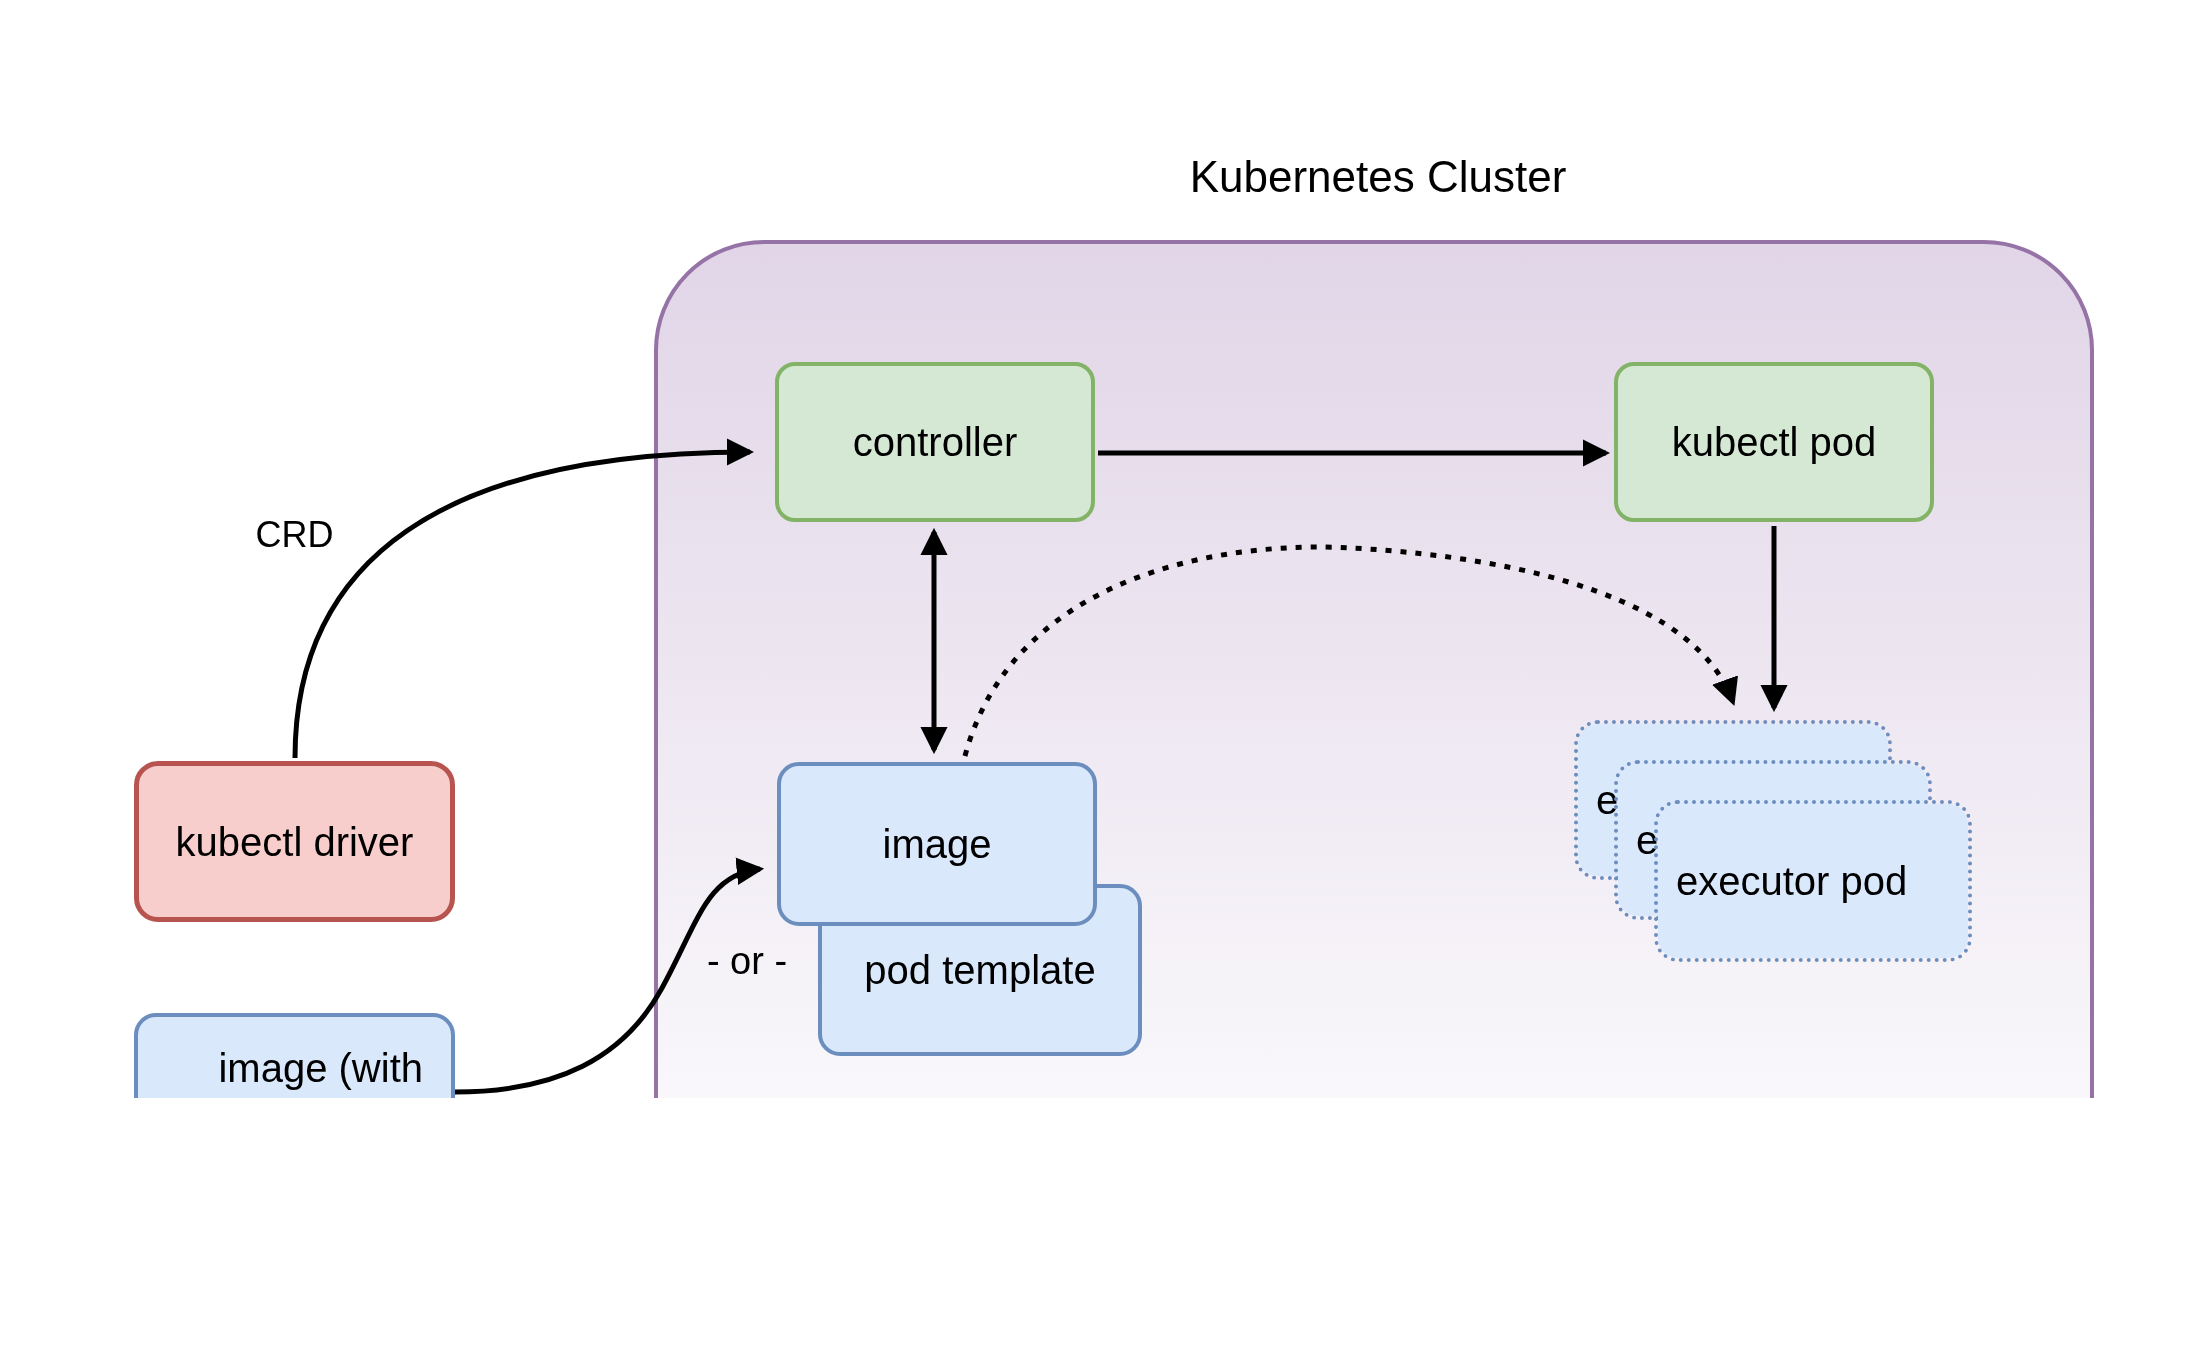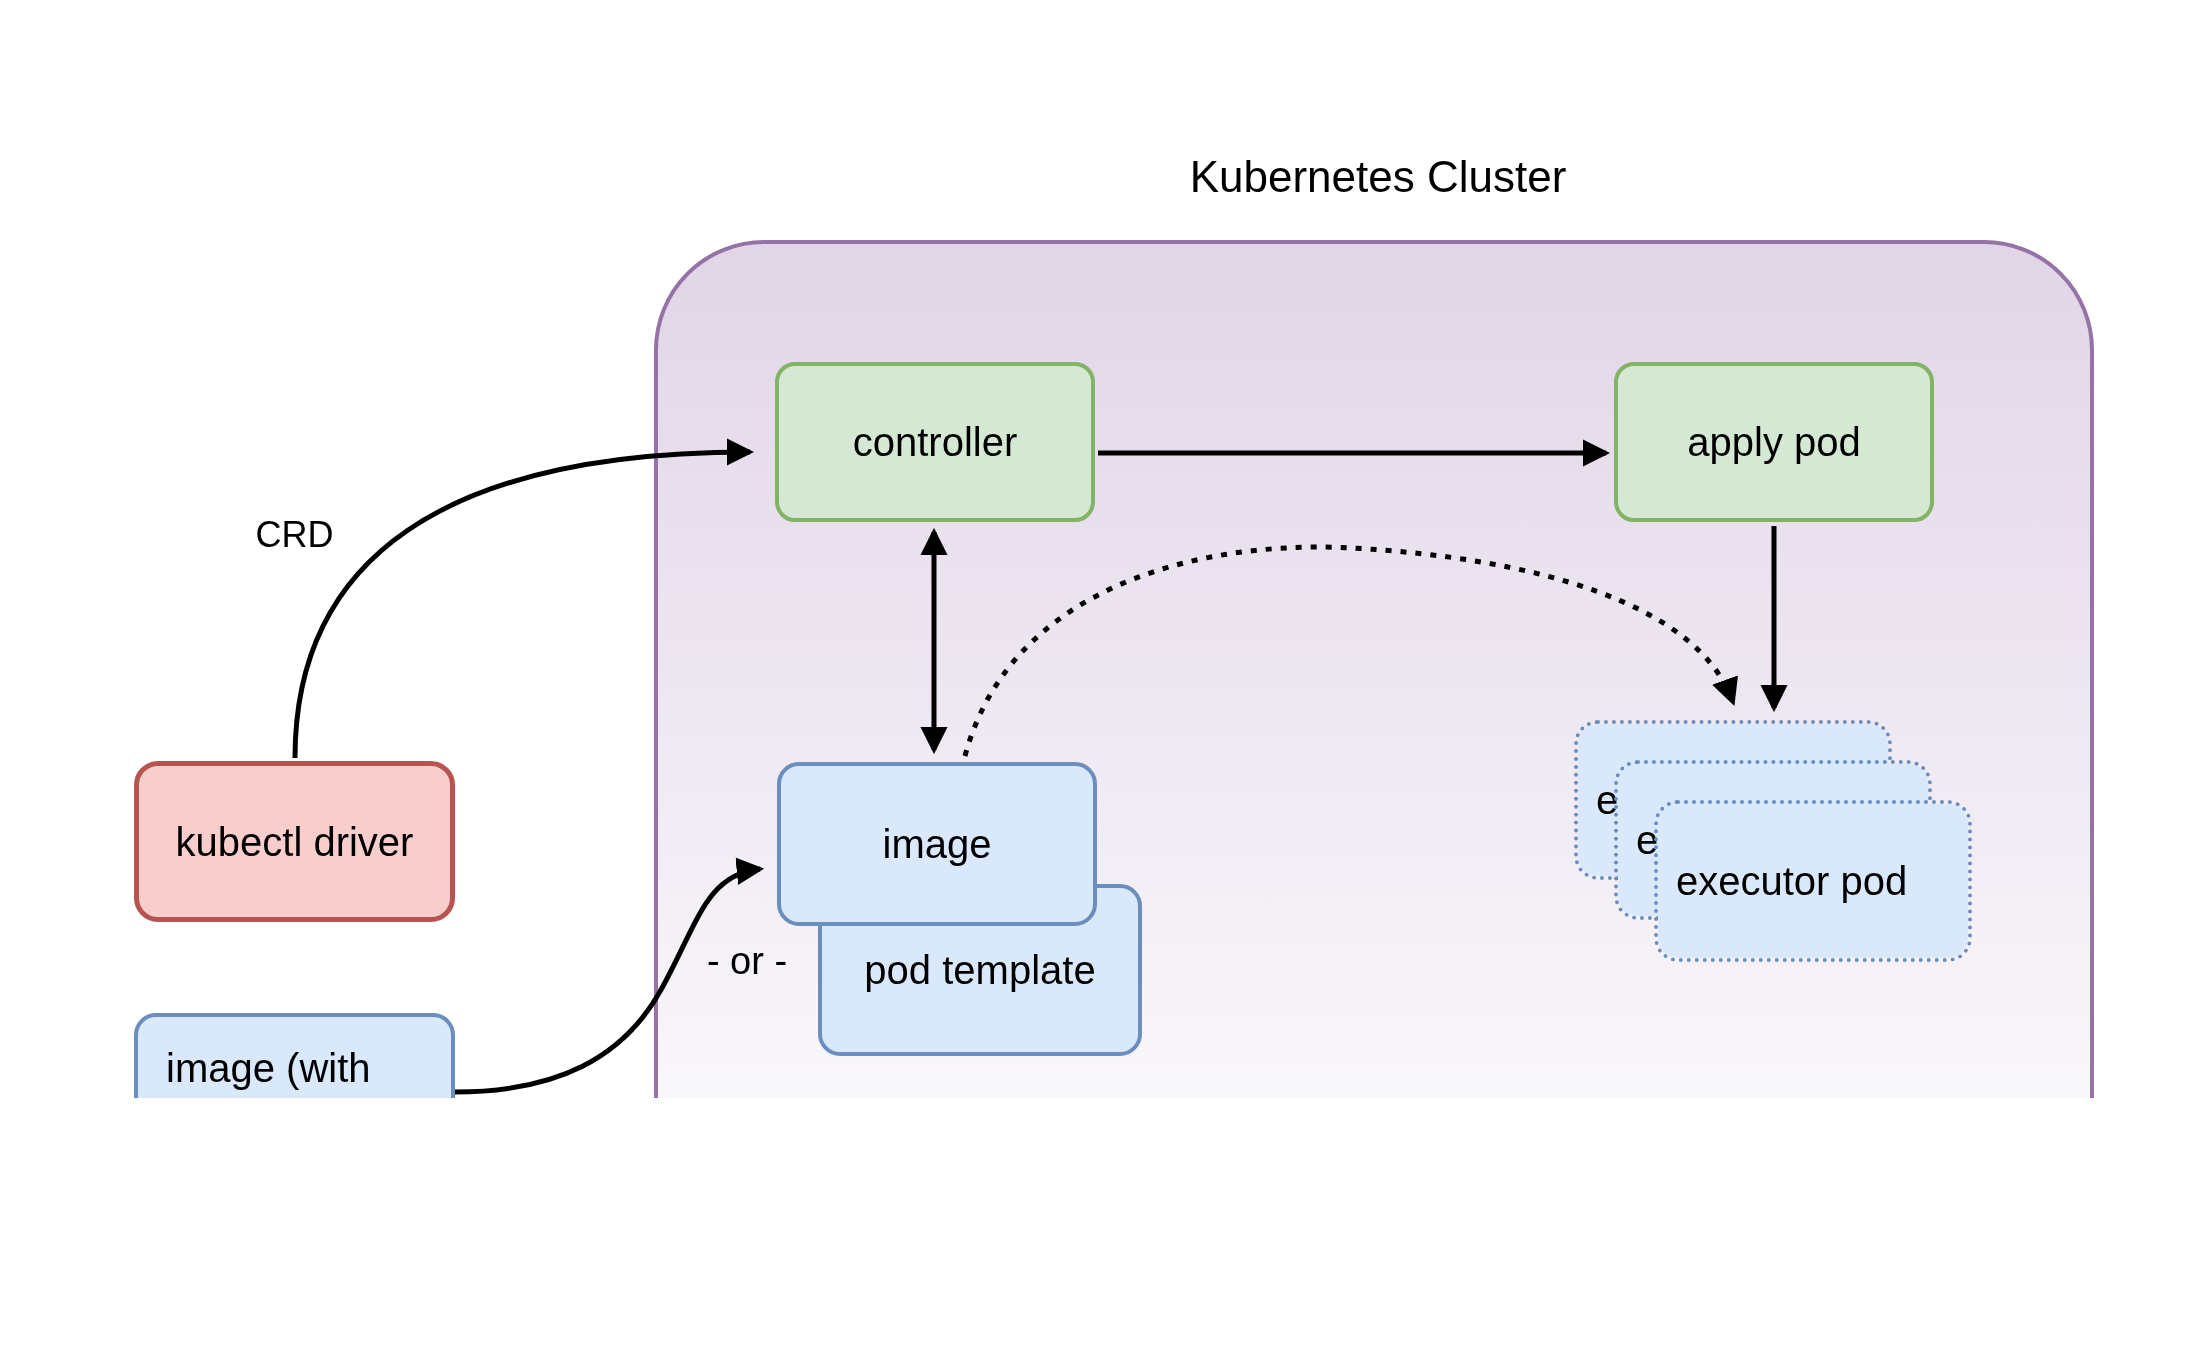--- a/index.html
+++ b/index.html
@@ -10,21 +10,21 @@
     --arrow:#000000; --text:#000000;
   }
   html,body{margin:0;padding:0;background:#ffffff;}
   #canvas{
     position:relative; width:2204px; height:1098px; overflow:hidden;
     font-family:"Liberation Sans", sans-serif; color:var(--text); background:#ffffff;margin-left:12px;
   }
   .node{
     position:absolute; box-sizing:border-box;
     display:flex; align-items:center; justify-content:center;
-    text-align:left; font-size:40px; line-height:1.25;
+    text-align:right; font-size:40px; line-height:1.25;
   }
   .cluster{
     position:absolute; left:642px; top:240px; width:1440px; height:1000px;
     box-sizing:border-box; border:4px solid var(--purple-border); border-radius:110px;
     background:linear-gradient(180deg, var(--purple-top) 0%, var(--purple-bottom) 100%);
   }
   .diagram-title{
     position:absolute; left:1066px; top:152px; width:600px;
     text-align:center; font-size:44px;
   }
@@ -62,21 +62,21 @@
 
   <div class="cluster"></div>
 
   <div class="floating-label" id="crd-label">CRD</div>
   <div class="floating-label or-label" id="or-label">- or -</div>
 
   <div class="node red" id="kubectl">kubectl driver</div>
   <div class="node blue" id="image-artifact">image (with job artifact)</div>
 
   <div class="node green" id="controller">controller</div>
-  <div class="node green" id="driver-pod">apply pod</div>
+  <div class="node green" id="driver-pod">kubectl pod</div>
   <div class="node blue" id="pod-template">pod template</div>
   <div class="node blue" id="image-box">image</div>
 
   <div class="node exec" id="exec-back">executor pod</div>
   <div class="node exec" id="exec-mid">executor pod</div>
   <div class="node exec" id="exec-front">executor pod</div>
 
   <svg id="arrow-layer" width="2204" height="1364" viewBox="0 0 2204 1364">
     <defs>
       <marker id="ah" viewBox="0 0 10 10" refX="8.5" refY="5" markerWidth="5.5" markerHeight="5.5" orient="auto-start-reverse" markerUnits="strokeWidth">

